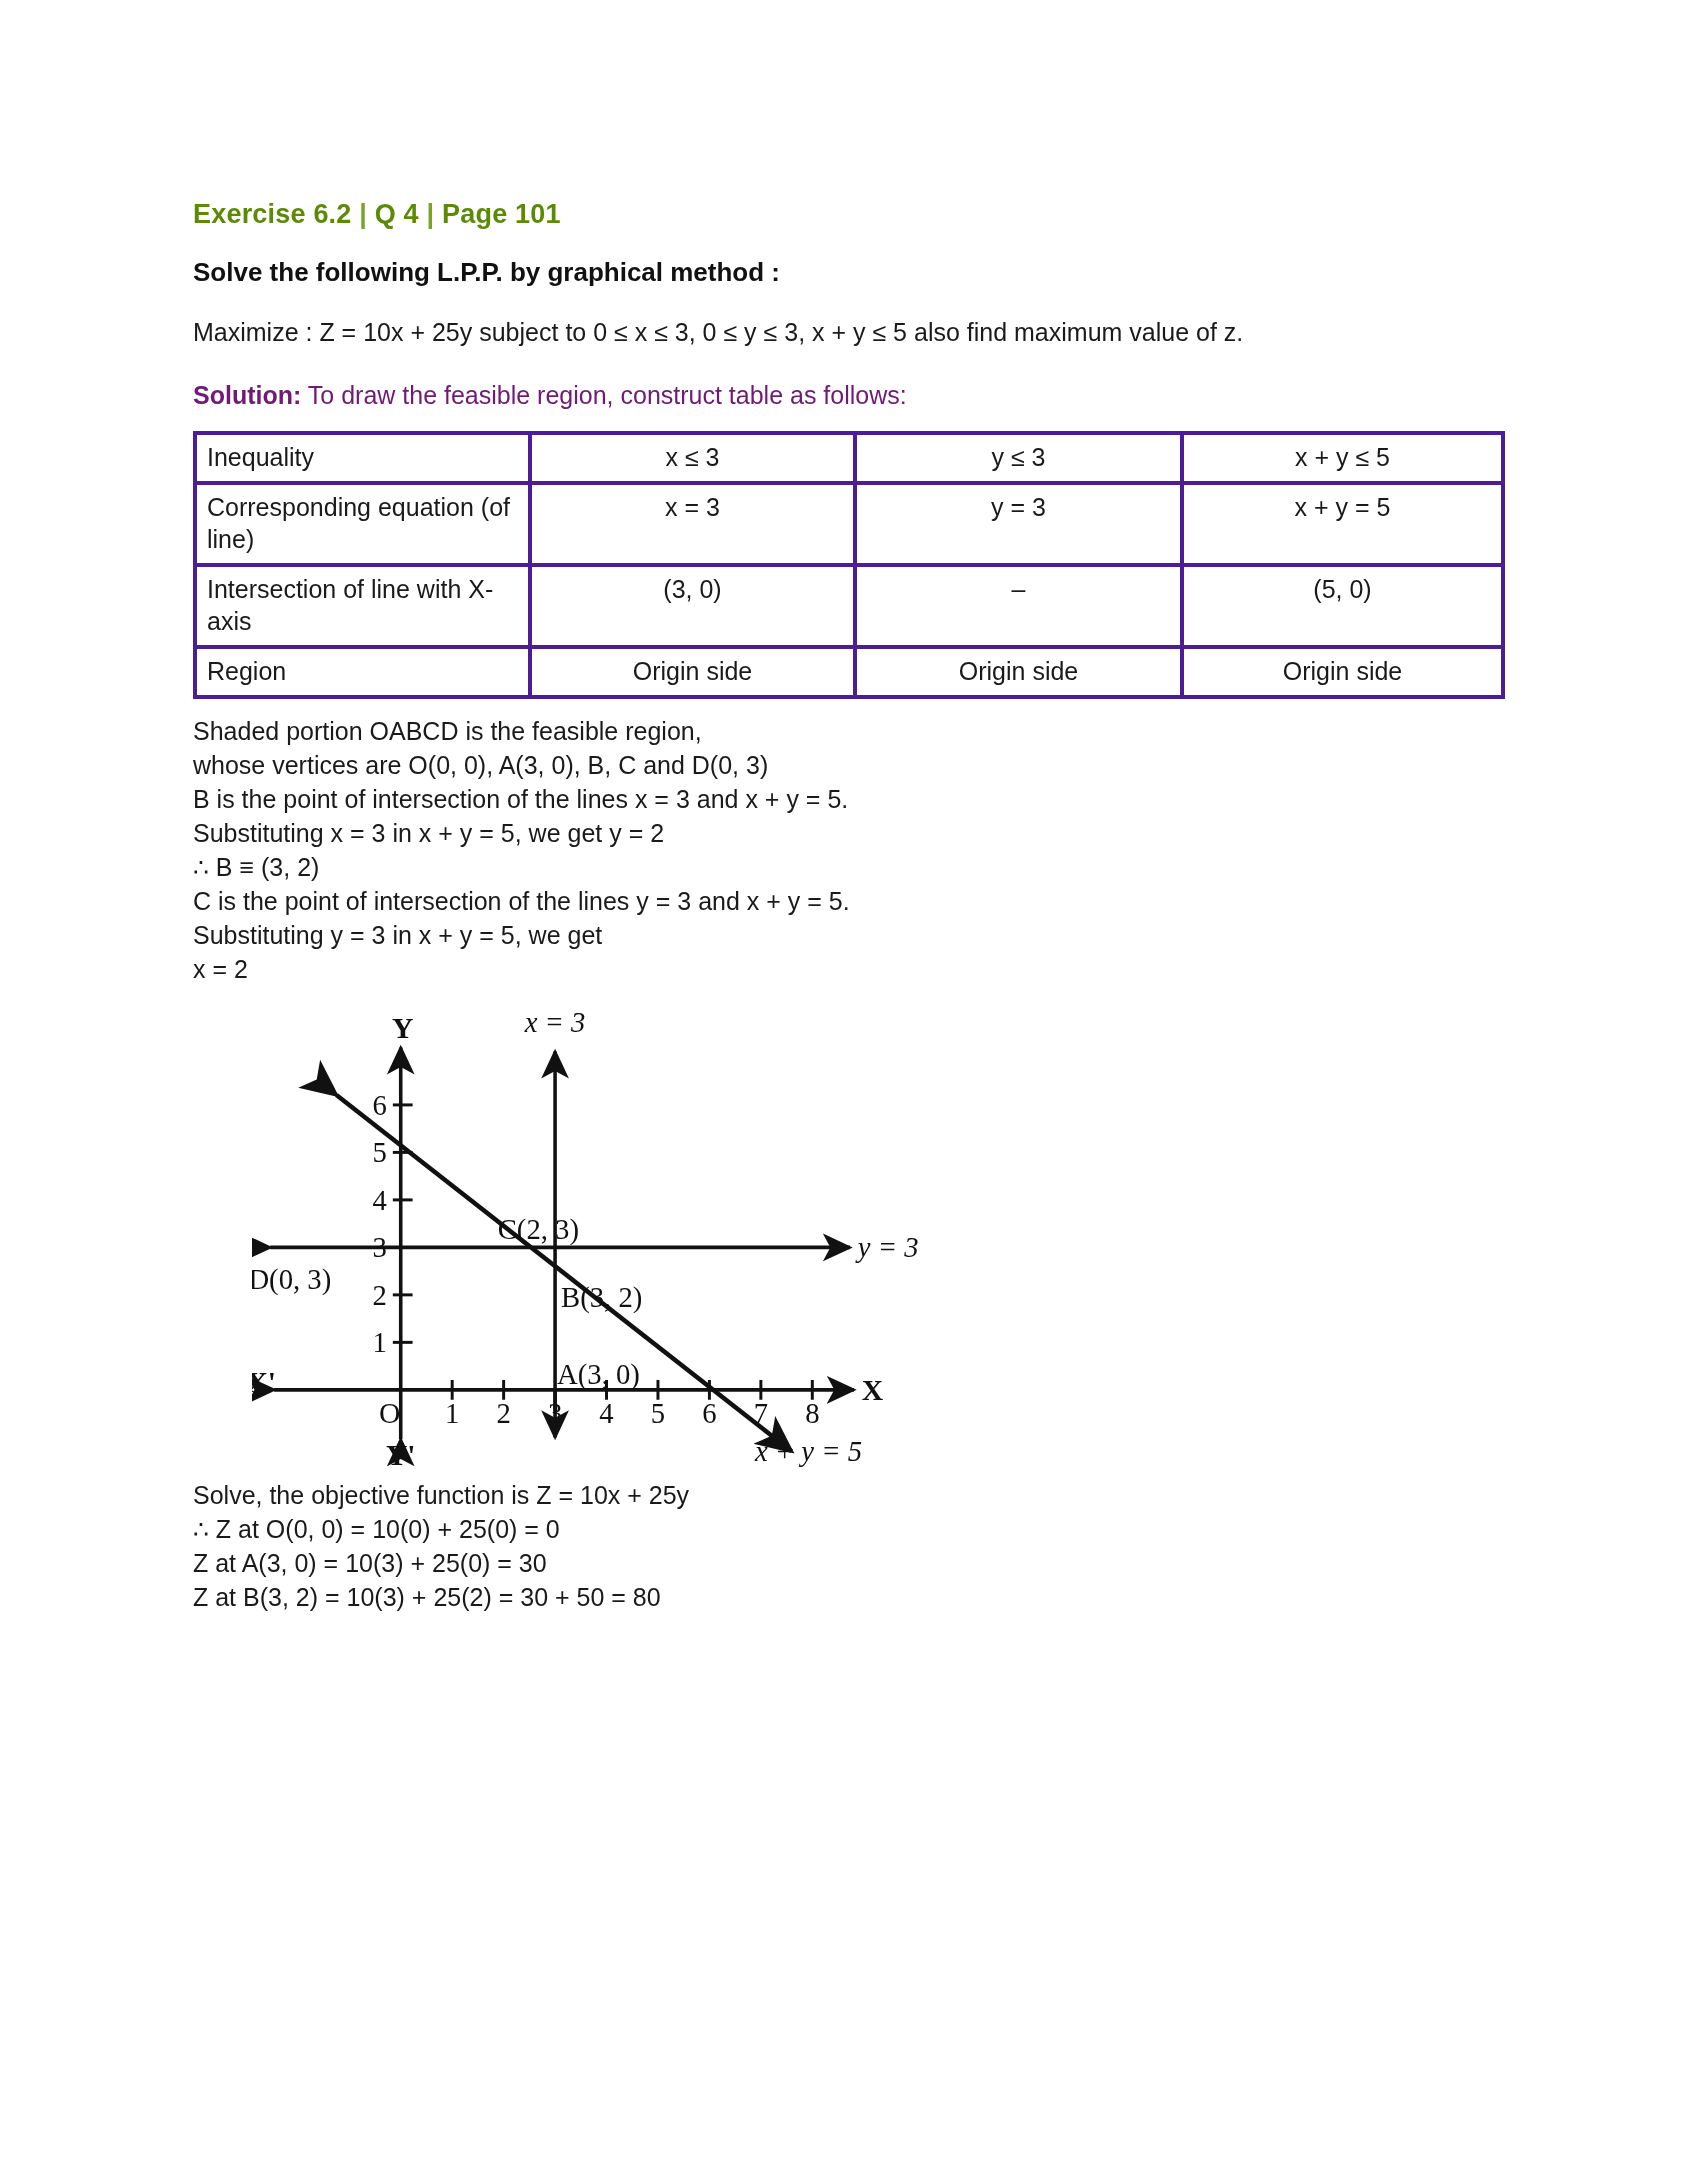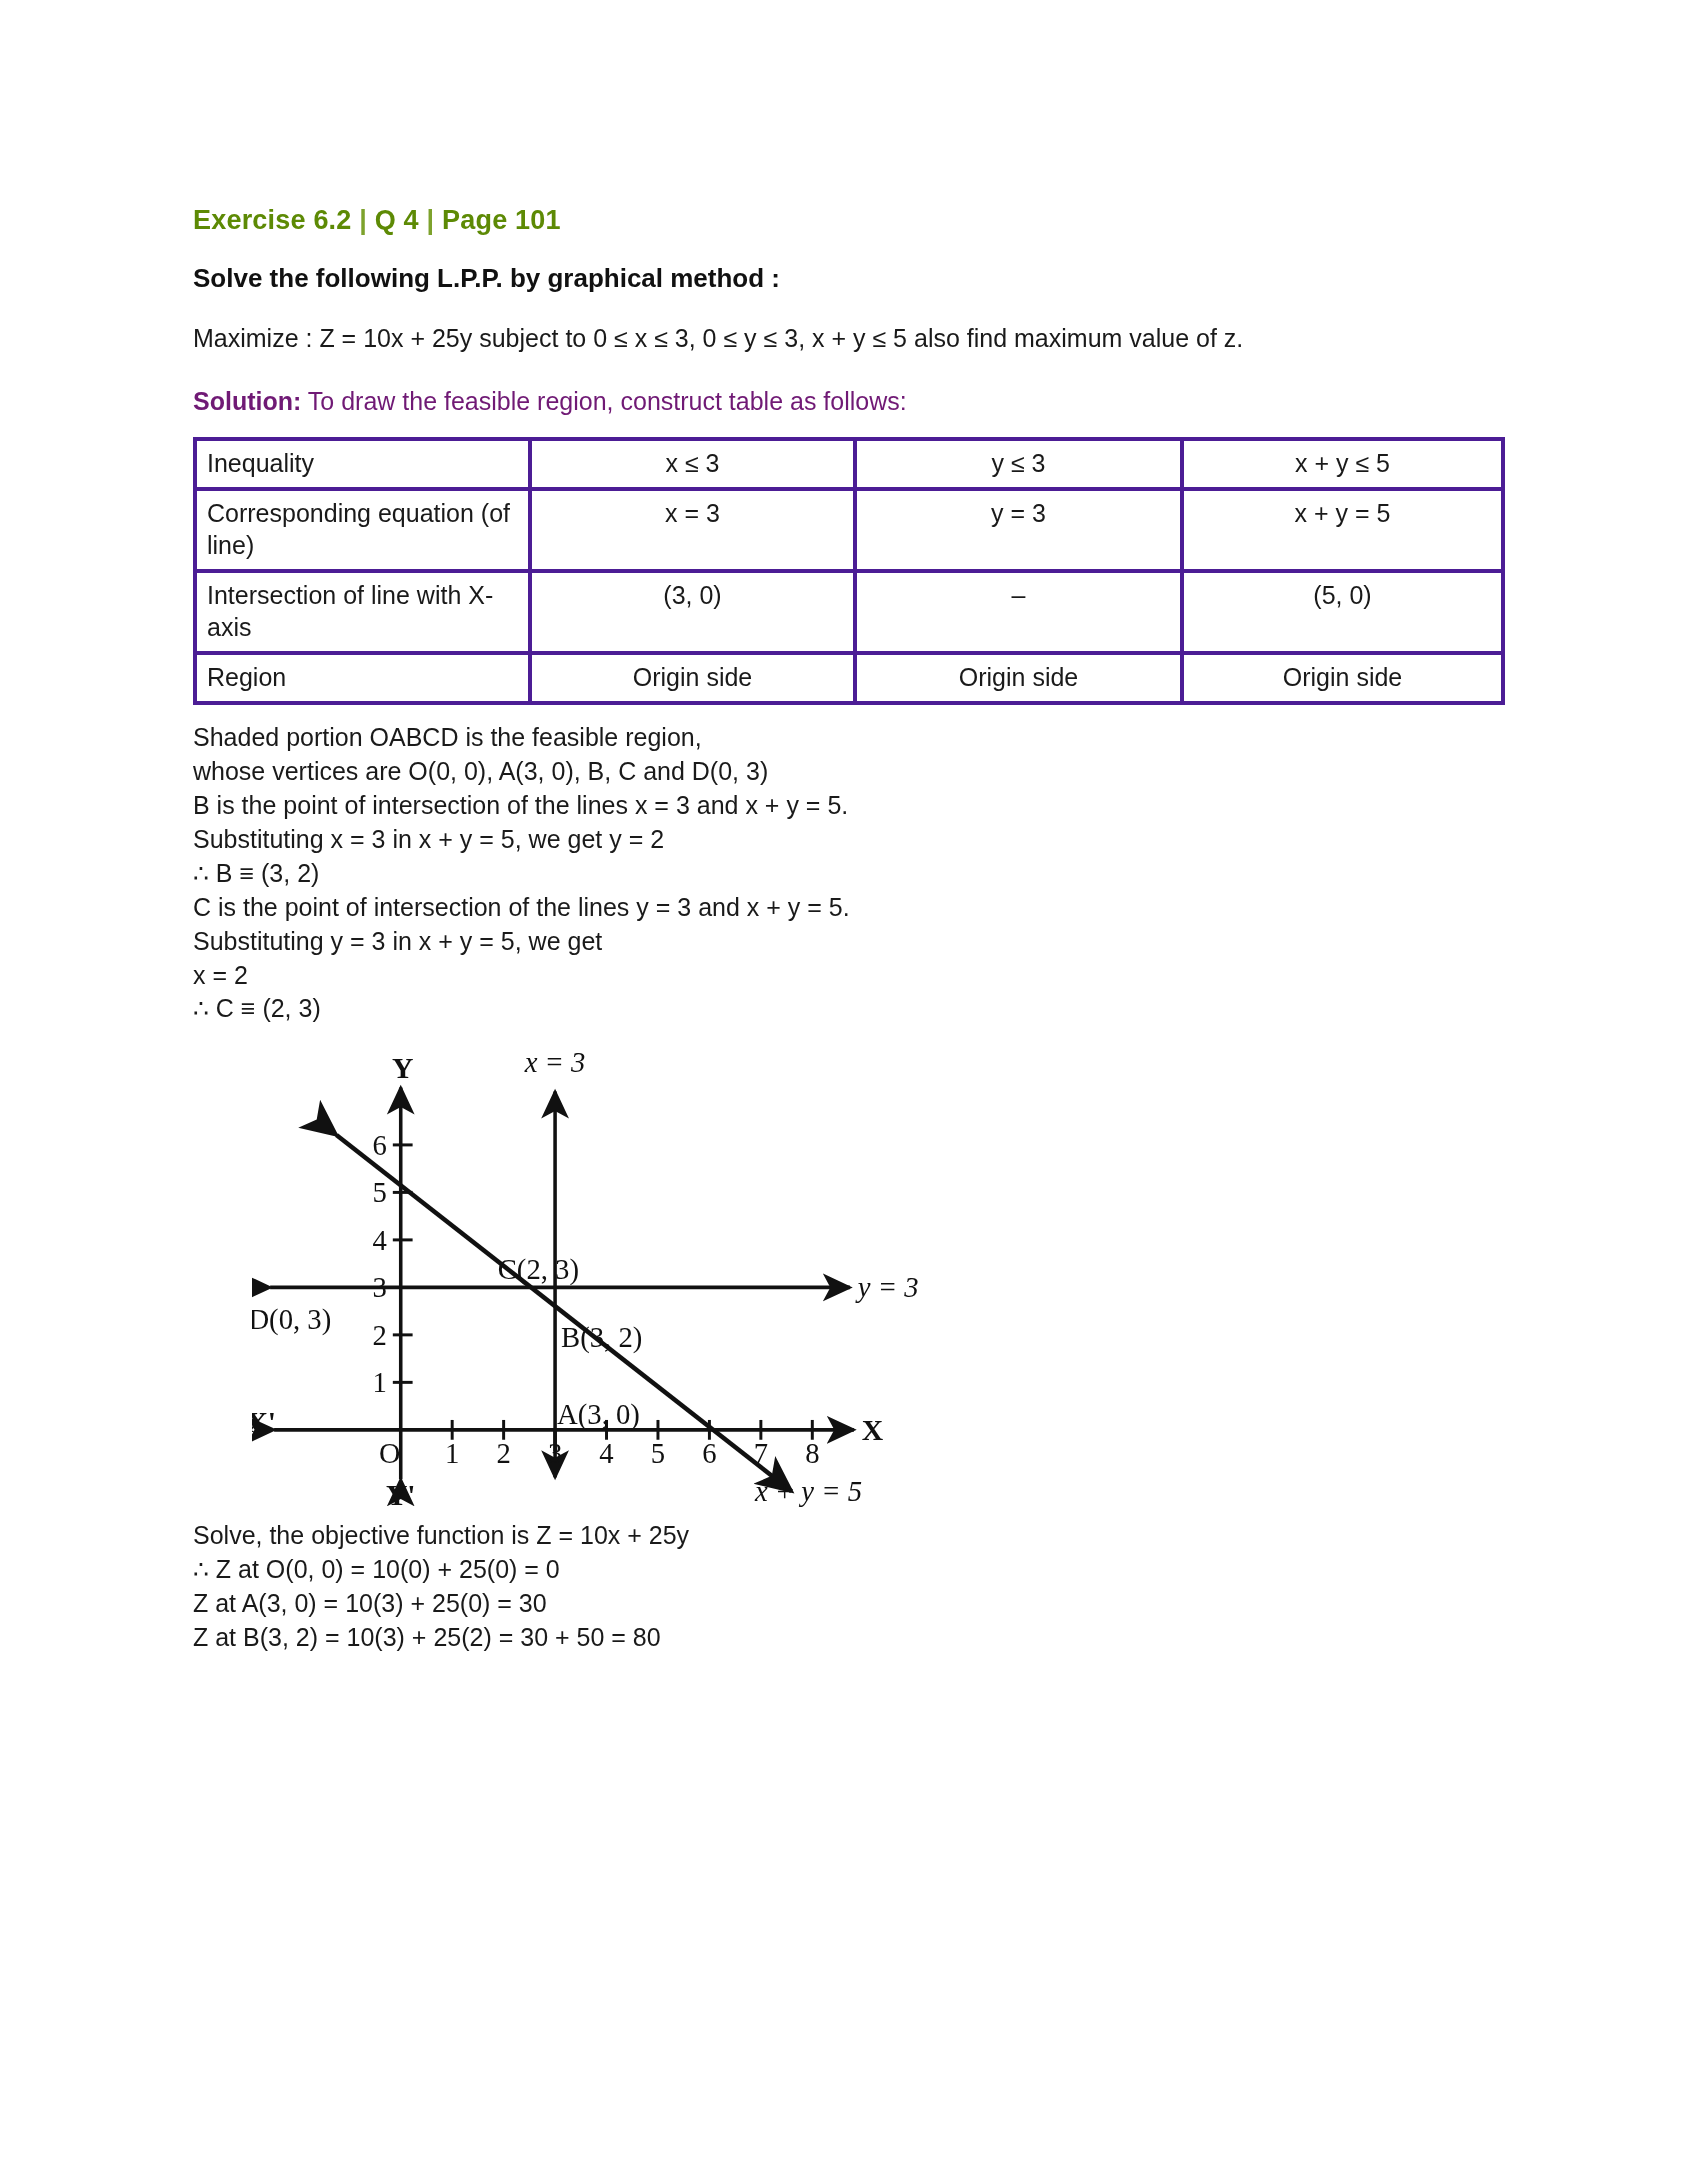--- a/index.html
+++ b/index.html
@@ -10,21 +10,21 @@
   body {
     width: 1683px;
     height: 2178px;
     font-family: "Liberation Sans", sans-serif;
     color: #1a1a1a;
     position: relative;
     overflow: hidden;
   }
   .page {
     position: absolute;
-    left: 0; top: 6px;
+    left: 0; top: 0;
     width: 1683px;
     height: 1544px;
     background: #fff;
   }
   .content {
     position: absolute;
     left: 193px;
     top: 198px;
     width: 1327px;
   }
@@ -170,21 +170,20 @@
 
     <div class="narr">
       <div>Shaded portion OABCD is the feasible region,</div>
       <div>whose vertices are O(0, 0), A(3, 0), B, C and D(0, 3)</div>
       <div>B is the point of intersection of the lines x = 3 and x + y = 5.</div>
       <div>Substituting x = 3 in x + y = 5, we get y = 2</div>
       <div>∴ B ≡ (3, 2)</div>
       <div>C is the point of intersection of the lines y = 3 and x + y = 5.</div>
       <div>Substituting y = 3 in x + y = 5, we get</div>
       <div>x = 2</div>
-      <div>∴ C ≡ (2, 3)</div>
     </div>
 
     <div class="graph-wrap">
       <svg width="713" height="465" viewBox="0 0 720 470">
         <defs>
           <marker id="ah" markerWidth="9" markerHeight="9" refX="7.6" refY="4.5" orient="auto" markerUnits="strokeWidth">
             <path d="M0,0.6 L8.4,4.5 L0,8.4 L2.1,4.5 Z" fill="#111"></path>
           </marker>
         </defs>
 

